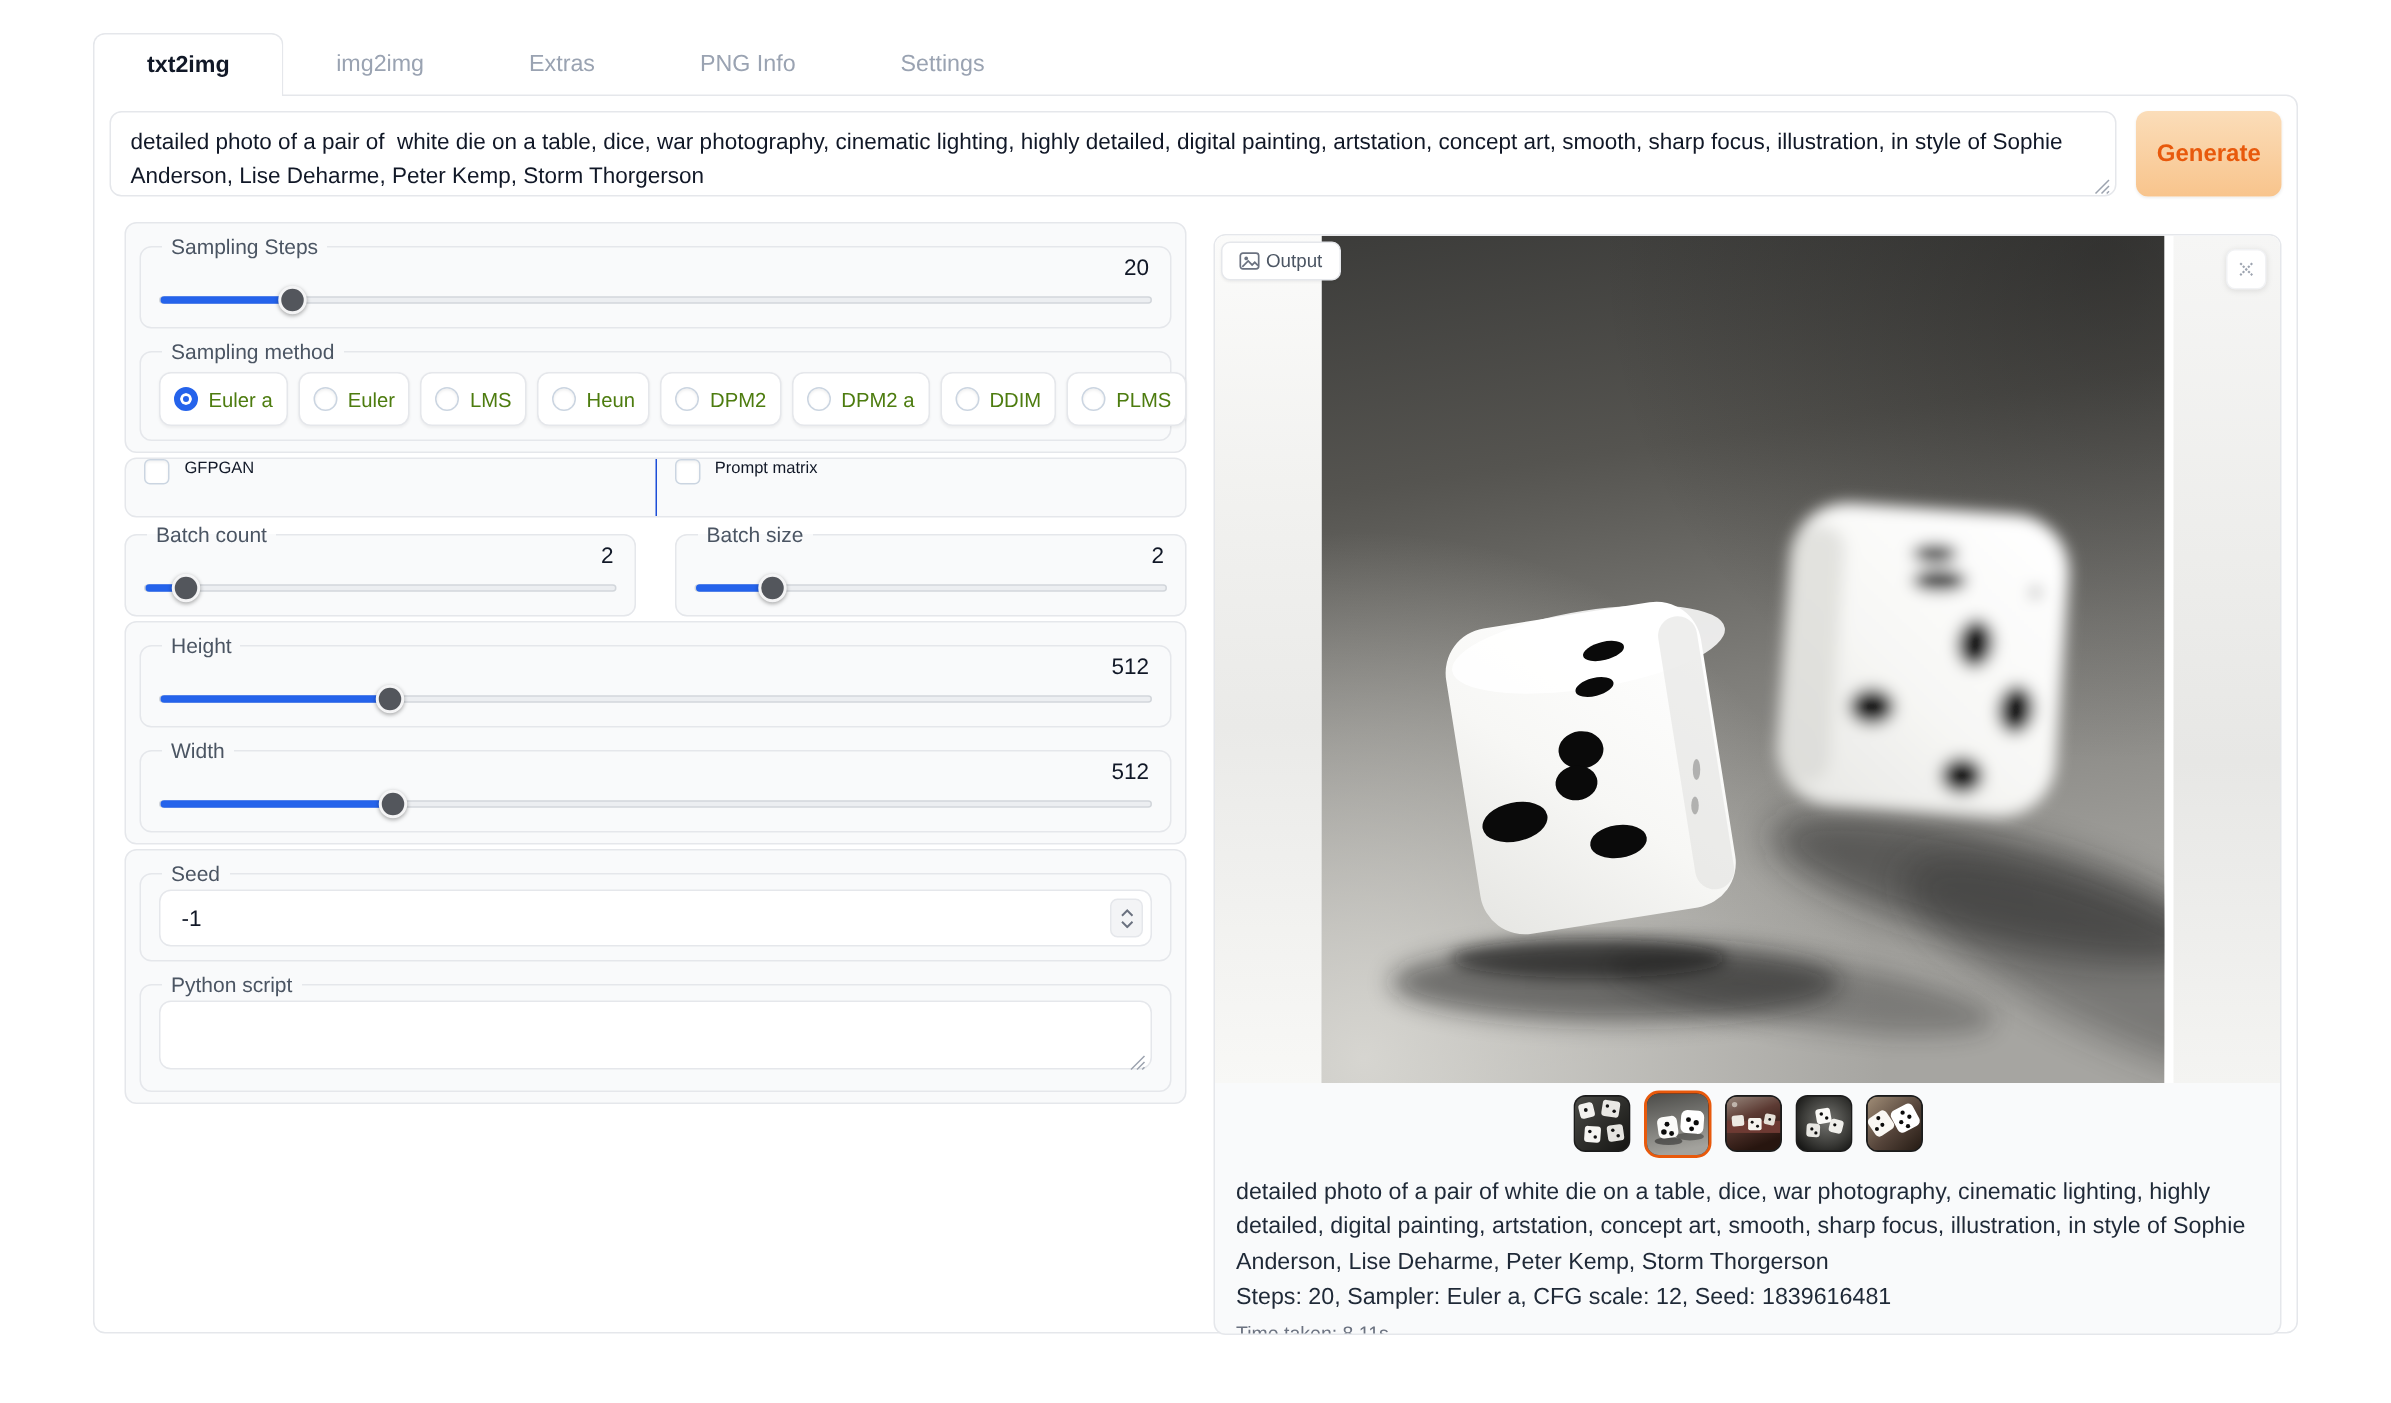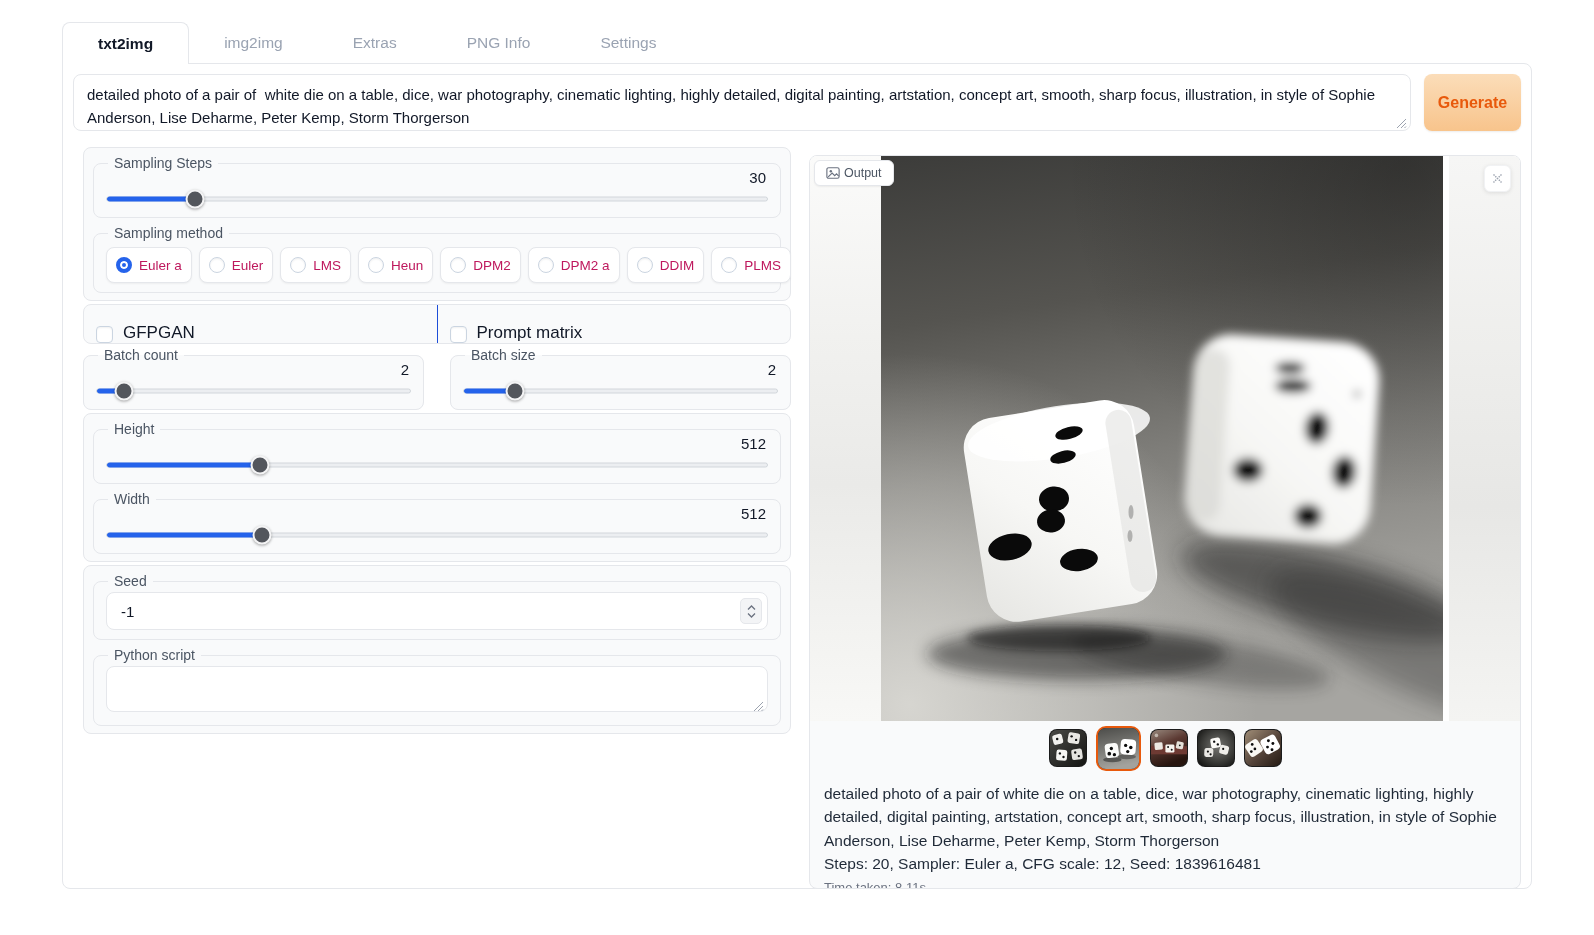--- a/index.html
+++ b/index.html
@@ -45,31 +45,31 @@
     height:5px; background:#eceef1; border:1px solid #d2d6db; border-radius:4px; }
   .fill { position:absolute; left:0; top:-1px; height:5px; background:#2563eb;
     border:1px solid #2563eb; border-radius:4px 0 0 4px; }
   .knob { position:absolute; top:50%; width:19px; height:19px; border-radius:50%;
     background:#53565c; border:2px solid #f4f4f5; box-shadow:0 1px 3px rgba(0,0,0,.35);
     transform:translate(-50%,-50%); cursor:grab; }
 
   
   .radio-row { display:flex; gap:7px; padding-top:6px; }
   .radio-pill { display:flex; align-items:center; gap:7px; background:#fff; border:1px solid #e5e7eb;
-    border-radius:8px; padding:0 9px; height:36px; font-size:13.5px; color:#be185d;
+    border-radius:8px; padding:0 9px; height:36px; font-size:13.5px; color:#4d7c0f;
     box-shadow:0 1px 2px rgba(0,0,0,.05); cursor:pointer; white-space:nowrap; }
   .radio-circle { width:16px; height:16px; border-radius:50%; background:#fff;
     border:1px solid #cbd5e1; box-shadow:inset 0 1px 2px rgba(0,0,0,.07); flex:none; }
   .radio-pill.selected .radio-circle { background:#2563eb; border:4.5px solid #2563eb;
     box-shadow:inset 0 0 0 2px #fff; }
 
   
   .checks { display:flex; padding:0; height:40px; align-items:stretch; }
-  .check-cell { flex:1; display:flex; align-items:flex-end; gap:10px; padding:0 12px;
-    font-size:17px; color:#111827; cursor:pointer; }
+  .check-cell { flex:1; display:flex; align-items:flex-start; gap:10px; padding:0 12px;
+    font-size:11px; color:#111827; cursor:pointer; }
   .check-cell + .check-cell { border-left:1px solid #1d4ed8; }
   .checkbox { width:17px; height:17px; border:1px solid #cbd5e1; border-radius:4px;
     background:#fff; box-shadow:inset 0 1px 2px rgba(0,0,0,.06); flex:none; }
 
   .row2 { display:flex; gap:26px; }
   .row2 > fieldset { flex:1; }
 
   
   .seed-input-wrap { position:relative; margin-top:3px; }
   input.seed { width:100%; height:38px; background:#fff; border:1px solid #e5e7eb; border-radius:8px;
@@ -132,21 +132,21 @@
       <button class="gen-btn">Generate</button>
     </div>
 
     <div class="content">
 
       <div class="left-col">
 
         <div class="panel stack">
           <fieldset class="ctrl">
             <legend>Sampling Steps</legend>
-            <div class="val">30</div>
+            <div class="val">20</div>
             <div class="slider">
               <div class="track">
                   <div class="fill" style="width:13.5%"></div>
                 </div>
               <div class="knob" style="left:13.5%"></div>
             </div>
           </fieldset>
           <fieldset class="ctrl">
             <legend>Sampling method</legend>
             <div class="radio-row">

